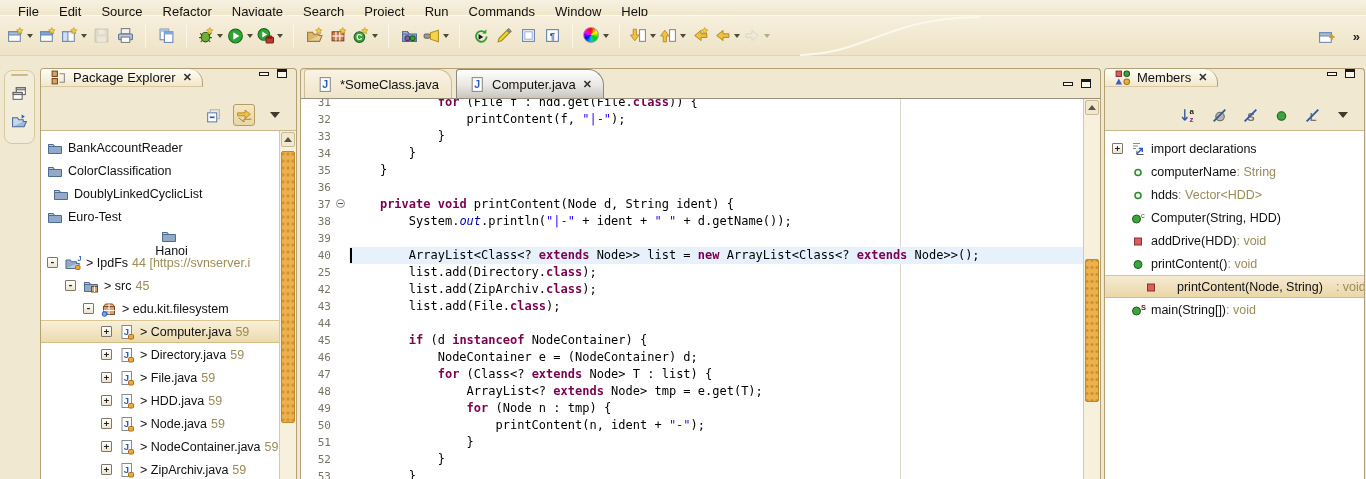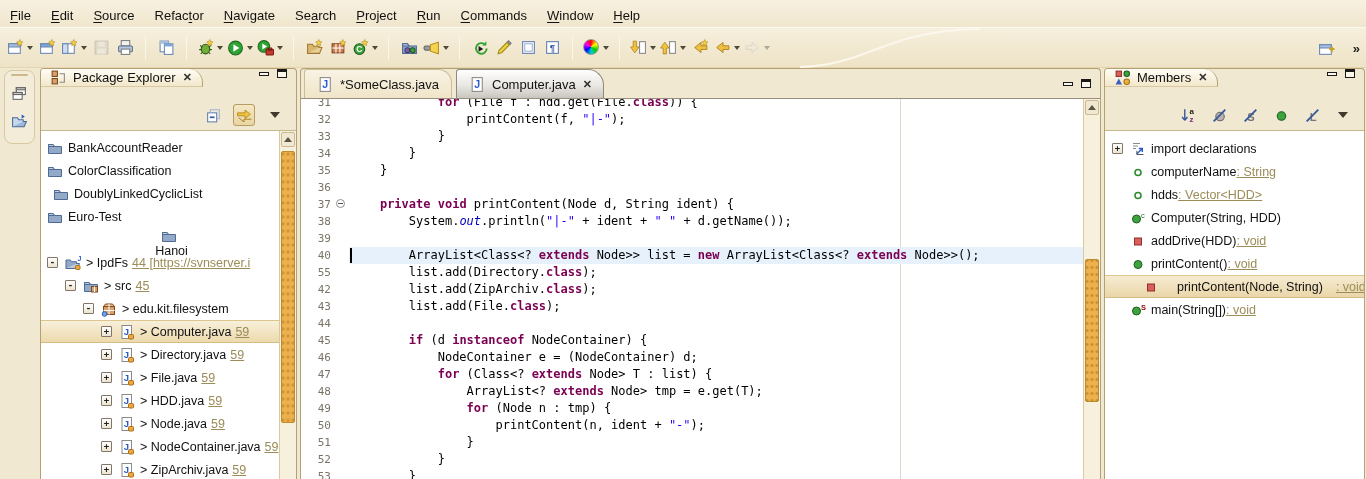--- a/index.html
+++ b/index.html
@@ -3,21 +3,21 @@
 <meta charset="utf-8">
 <style>
   * { box-sizing: border-box; }
   html,body { margin:0; padding:0; }
   body {
     width:1366px; height:479px; overflow:hidden; position:relative;
     background:#f1e8d1; font-family:"Liberation Sans", sans-serif; color:#111;
     -webkit-font-smoothing:antialiased;
   }
   
-  .menubar { height:28px; display:flex; align-items:flex-end; 
+  .menubar { height:16px; display:flex; align-items:flex-start; padding-left:8px;
     background:linear-gradient(#f7f1e2,#f0e6cc); border-bottom:1px solid #fdfaf2; font-size:13px; }
   .menu-item { padding:4px 10px; cursor:default; }
   .menu-item u { text-underline-offset:2px; }
   
   .toolbar { height:40px; display:flex; align-items:center; position:relative;
     background:linear-gradient(#f6efdd,#eee3c6); border-bottom:1px solid #e2d5b0; }
   .tgroup { display:flex; align-items:center; padding:0 5px; }
   .tsep { width:1px; height:24px; background:#c9b88f; border-right:1px solid #faf6ea; margin:0 3px; }
   .tbtn { min-width:24px; height:24px; display:flex; align-items:center; justify-content:center;
     border-radius:3px; padding:0 2px; }
@@ -57,21 +57,21 @@
     border-top:1px solid #c7b88c; overflow:hidden; }
   
   .trow { height:23px; display:flex; align-items:center; font-size:12.5px; white-space:nowrap; position:relative; }
   .trow.selected { background:linear-gradient(#f9f1dd,#ecd9ab);
     box-shadow:inset 0 1px 0 #dcc68e, inset 0 -1px 0 #d3bd85; }
   .exp { width:11px; height:11px; flex:none; border:1px solid #82766a; border-radius:1px;
     background:linear-gradient(#ffffff,#ece4d0); color:#222; font:bold 9px/9px "DejaVu Sans Mono",monospace;
     display:flex; align-items:center; justify-content:center; margin-right:7px; }
   .ticon { width:16px; height:16px; flex:none; margin-right:5px; }
   .ticon svg { width:16px; height:16px; }
-  .tsuffix { color:#9b8c58; margin-left:4px;text-decoration:underline; }
+  .tsuffix { color:#9b8c58; margin-left:4px; }
   
   .sbar { position:absolute; top:0; bottom:0; width:17px; right:0;
     background:#f7f0dd; border-left:1px solid #d8c9a2; }
   .sarrow { position:absolute; top:1px; left:1px; right:1px; height:15px; background:#f1e8d1;
     border:1px solid #c9ba92; border-radius:2px; display:flex; align-items:center; justify-content:center; }
   .sarrow i { width:0; height:0; border-left:4px solid transparent; border-right:4px solid transparent;
     border-bottom:5px solid #5a5442; }
   .sthumb { position:absolute; left:1px; right:1px; border:1px solid #bc8b2c; border-radius:2px;
     background:#edb04c radial-gradient(#c78f2f 1px, transparent 1.4px); background-size:5px 7px;
     background-position:center; }
@@ -628,21 +628,21 @@
           <div class="cline"><span class="lnum">31</span><span class="fold"></span><span class="ctext"><span>            </span><span class="kw">for</span><span> (File f : hdd.get(File.</span><span class="kw">class</span><span>)) {</span></span></div>
           <div class="cline"><span class="lnum">32</span><span class="fold"></span><span class="ctext"><span>                printContent(f, </span><span class="str">"|-"</span><span>);</span></span></div>
           <div class="cline"><span class="lnum">33</span><span class="fold"></span><span class="ctext"><span>            }</span></span></div>
           <div class="cline"><span class="lnum">34</span><span class="fold"></span><span class="ctext"><span>        }</span></span></div>
           <div class="cline"><span class="lnum">35</span><span class="fold"></span><span class="ctext"><span>    }</span></span></div>
           <div class="cline"><span class="lnum">36</span><span class="fold"></span><span class="ctext"></span></div>
           <div class="cline"><span class="lnum">37</span><span class="fold"><span class="minus"></span></span><span class="ctext"><span>    </span><span class="kw">private</span><span> </span><span class="kw">void</span><span> printContent(Node d, String ident) {</span></span></div>
           <div class="cline"><span class="lnum">38</span><span class="fold"></span><span class="ctext"><span>        System.</span><span class="sf">out</span><span>.println(</span><span class="str">"|-"</span><span> + ident + </span><span class="str">" "</span><span> + d.getName());</span></span></div>
           <div class="cline"><span class="lnum">39</span><span class="fold"></span><span class="ctext"></span></div>
           <div class="cline cur"><span class="lnum">40</span><span class="fold"></span><span class="ctext"><span>        ArrayList&lt;Class&lt;? </span><span class="kw">extends</span><span> Node&gt;&gt; list = </span><span class="kw">new</span><span> ArrayList&lt;Class&lt;? </span><span class="kw">extends</span><span> Node&gt;&gt;();</span><span class="cursorbar"></span></span></div>
-          <div class="cline"><span class="lnum">55</span><span class="fold"></span><span class="ctext"><span>        list.add(Directory.</span><span class="kw">class</span><span>);</span></span></div>
+          <div class="cline"><span class="lnum">25</span><span class="fold"></span><span class="ctext"><span>        list.add(Directory.</span><span class="kw">class</span><span>);</span></span></div>
           <div class="cline"><span class="lnum">42</span><span class="fold"></span><span class="ctext"><span>        list.add(ZipArchiv.</span><span class="kw">class</span><span>);</span></span></div>
           <div class="cline"><span class="lnum">43</span><span class="fold"></span><span class="ctext"><span>        list.add(File.</span><span class="kw">class</span><span>);</span></span></div>
           <div class="cline"><span class="lnum">44</span><span class="fold"></span><span class="ctext"></span></div>
           <div class="cline"><span class="lnum">45</span><span class="fold"></span><span class="ctext"><span>        </span><span class="kw">if</span><span> (d </span><span class="kw">instanceof</span><span> NodeContainer) {</span></span></div>
           <div class="cline"><span class="lnum">46</span><span class="fold"></span><span class="ctext"><span>            NodeContainer e = (NodeContainer) d;</span></span></div>
           <div class="cline"><span class="lnum">47</span><span class="fold"></span><span class="ctext"><span>            </span><span class="kw">for</span><span> (Class&lt;? </span><span class="kw">extends</span><span> Node&gt; T : list) {</span></span></div>
           <div class="cline"><span class="lnum">48</span><span class="fold"></span><span class="ctext"><span>                ArrayList&lt;? </span><span class="kw">extends</span><span> Node&gt; tmp = e.get(T);</span></span></div>
           <div class="cline"><span class="lnum">49</span><span class="fold"></span><span class="ctext"><span>                </span><span class="kw">for</span><span> (Node n : tmp) {</span></span></div>
           <div class="cline"><span class="lnum">50</span><span class="fold"></span><span class="ctext"><span>                    printContent(n, ident + </span><span class="str">"-"</span><span>);</span></span></div>
           <div class="cline"><span class="lnum">51</span><span class="fold"></span><span class="ctext"><span>                }</span></span></div>

